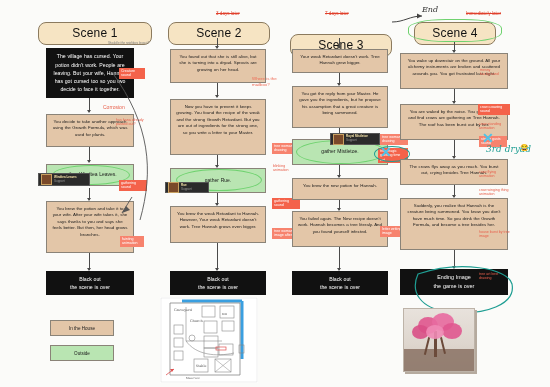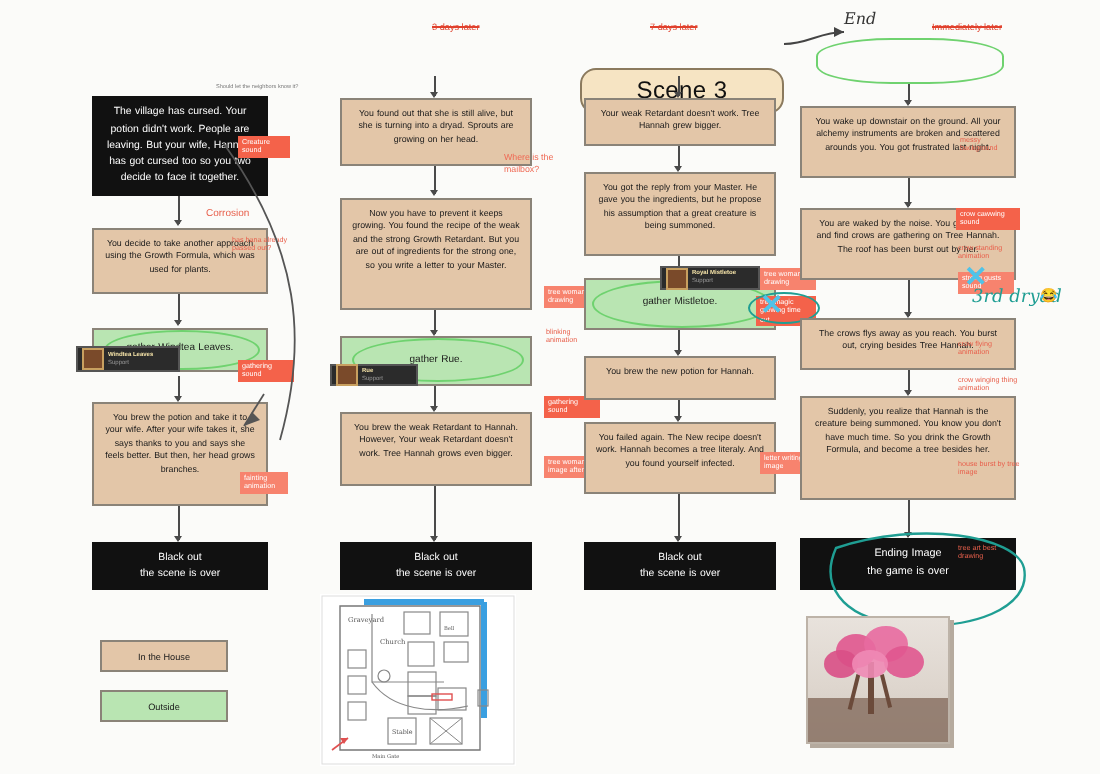--- a/index.html
+++ b/index.html
@@ -115,20 +115,23 @@
   <div class="ann topdate" style="left:216px;top:11px;">3 days later</div>
   <div class="ann topdate" style="left:325px;top:11px;">7 days later</div>
   <div class="ann topdate" style="left:466px;top:11px;">Immediately later</div>
 
   <svg class="curve" style="left:390px;top:6px;" width="60" height="22">
     <path d="M2,16 C14,16 20,10 32,10" stroke="#444" stroke-width="1" fill="none"></path>
     <path d="M32,10 l-5,-2.5 l0,5 z" fill="#444"></path>
   </svg>
   <div class="hand-dark" style="left:422px;top:5px;">End</div>
 
+  <div class="col" style="left:34px;">
+    <div class="scene-title" style="margin-top:22px;width:112px;margin-left:4px;">Scene 1</div>
+  </div>
 
   <div class="ann" style="left:108px;top:42px;color:#7a7a7a;font-size:2.8px;">Should let the neighbors know it?</div>
 
   <div class="node black" style="position:absolute;left:46px;top:48px;width:88px;height:50px;">
     <span>The village has cursed. Your potion didn't work. People are leaving. But your wife, Hannah, has got cursed too so you two decide to face it together.</span>
   </div>
   <div class="conn" style="left:89px;top:98px;height:14px;"></div>
   <div class="arrowhead" style="left:87px;top:110px;"></div>
 
   <div class="node house" style="position:absolute;left:46px;top:114px;width:88px;height:33px;">
@@ -169,20 +172,21 @@
   <div class="ann hl2" style="left:120px;top:236px;width:20px;">fainting animation</div>
 
   <svg class="curve" style="left:110px;top:70px;" width="60" height="170">
     <path d="M2,2 C40,55 44,100 30,150" stroke="#555" stroke-width="0.9" fill="none"></path>
   </svg>
   <svg class="curve" style="left:112px;top:195px;" width="30" height="30">
     <path d="M20,2 L10,18" stroke="#555" stroke-width="0.9" fill="none"></path>
     <path d="M10,18 l8,-3 l-4,-4 z" fill="#555"></path>
   </svg>
 
+  <div class="scene-title" style="position:absolute;left:168px;top:22px;width:100px;">Scene 2</div>
 
   <div class="conn" style="left:217px;top:38px;height:10px;"></div>
   <div class="arrowhead" style="left:215px;top:46px;"></div>
 
   <div class="node house" style="position:absolute;left:170px;top:49px;width:96px;height:34px;">
     <span>You found out that she is still alive, but she is turning into a dryad. Sprouts are growing on her head.</span>
   </div>
   <div class="conn" style="left:217px;top:83px;height:14px;"></div>
   <div class="arrowhead" style="left:215px;top:95px;"></div>
 
@@ -270,20 +274,21 @@
     <span>Black out</span>
     <span>the scene is over</span>
   </div>
 
   <div class="ann hl2" style="left:380px;top:134px;width:24px;">tree woman drawing</div>
   <div class="ann hl" style="left:378px;top:148px;width:26px;">tree magic growing time cut</div>
   <div class="ring teal" style="left:374px;top:146px;width:34px;height:14px;border-radius:50%;"></div>
   <div class="xmark" style="left:380px;top:145px;">✕</div>
   <div class="ann hl2" style="left:380px;top:226px;width:26px;">letter writing image</div>
 
+  <div class="scene-title" style="position:absolute;left:414px;top:22px;width:80px;">Scene 4</div>
   <div class="ring" style="left:408px;top:19px;width:92px;height:21px;border-radius:40%;"></div>
 
   <div class="conn" style="left:454px;top:42px;height:10px;"></div>
   <div class="arrowhead" style="left:452px;top:50px;"></div>
 
   <div class="node house" style="position:absolute;left:400px;top:53px;width:108px;height:36px;">
     <span>You wake up downstair on the ground. All your alchemy instruments are broken and scattered arounds you. You got frustrated last night.</span>
   </div>
   <div class="conn" style="left:454px;top:89px;height:14px;"></div>
   <div class="arrowhead" style="left:452px;top:101px;"></div>

